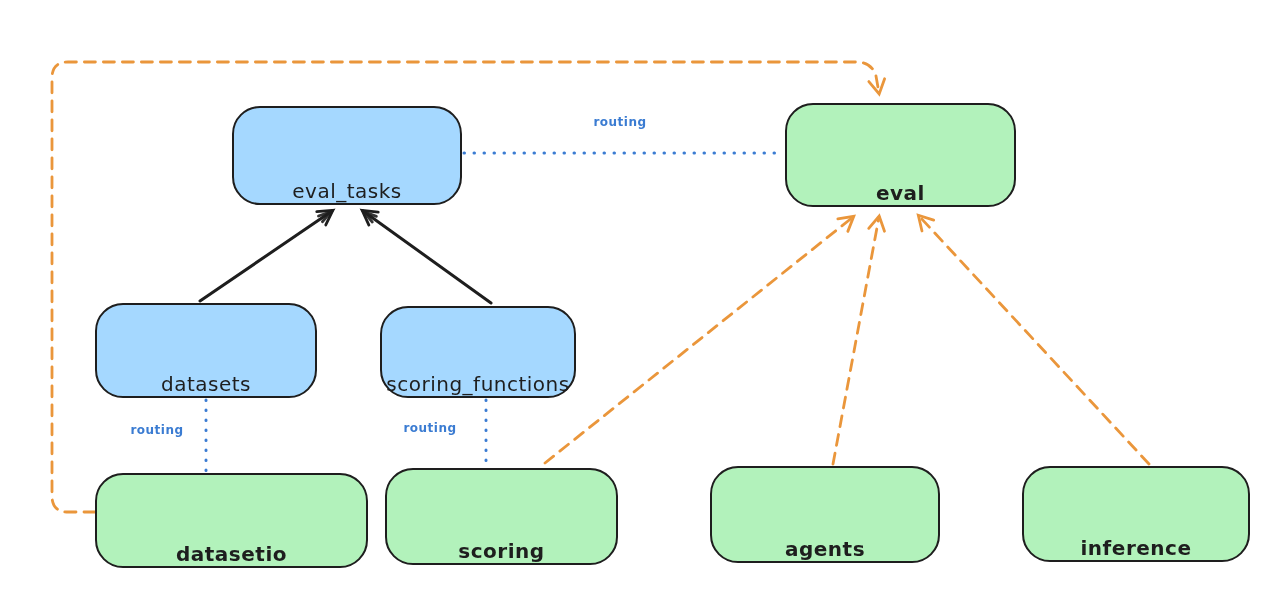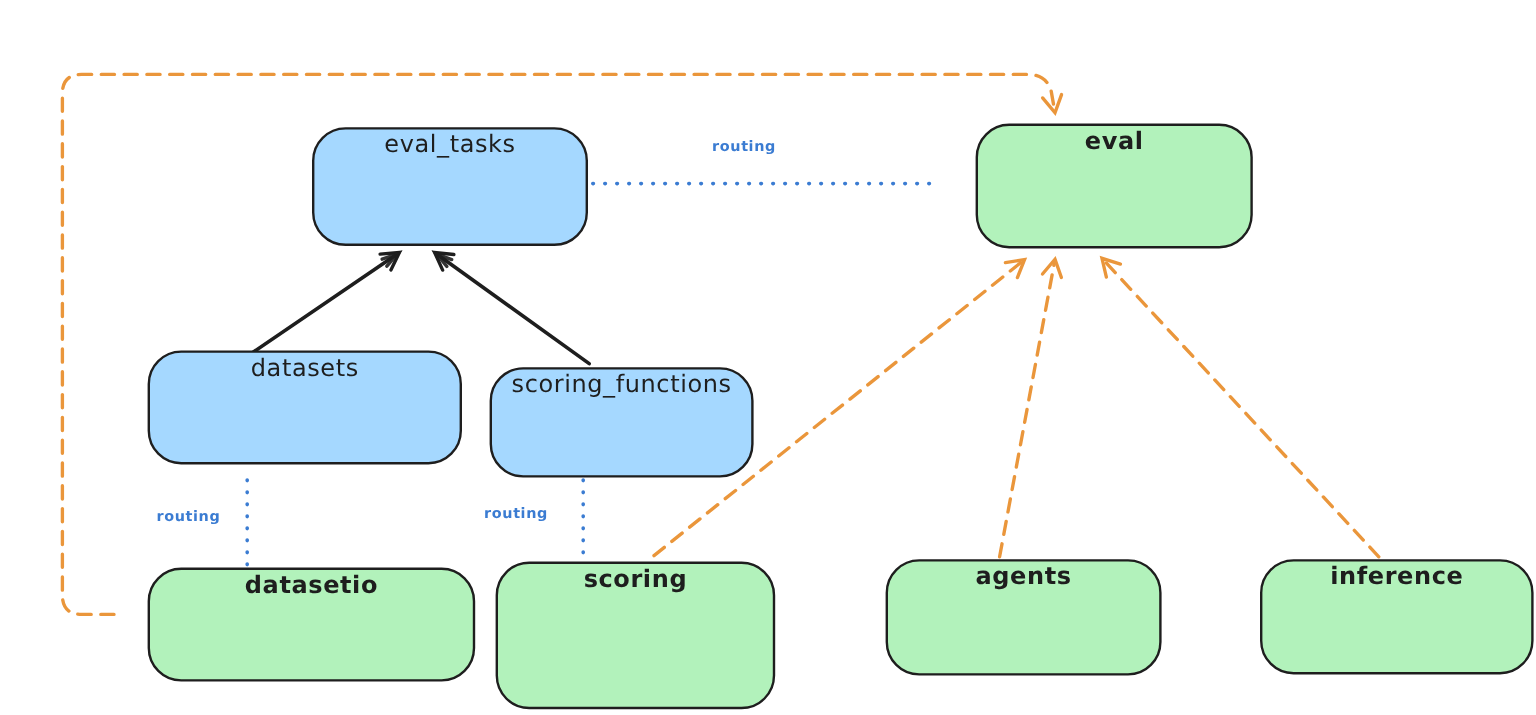--- a/index.html
+++ b/index.html
@@ -19,22 +19,22 @@
                stroke-dasharray:0.5 9.5;fill:none;}
   .edge-black{stroke:var(--ink);stroke-width:3;fill:none;stroke-linecap:round;}
   .edge-orange{stroke:var(--orange);stroke-width:2.8;fill:none;stroke-linecap:round;
                stroke-dasharray:11 8;}
   .head-black{stroke:var(--ink);stroke-width:2.8;fill:none;stroke-linecap:round;}
   .head-orange{stroke:var(--orange);stroke-width:2.8;fill:none;stroke-linecap:round;}
   .node{
     position:absolute;
     border:2.5px solid var(--ink);
     border-radius:28px;
-    display:flex;align-items:flex-start;justify-content:center;
-    font-size:20px;letter-spacing:0.5px;margin-left:28px;
+    display:flex;align-items:flex-end;justify-content:center;
+    font-size:20px;letter-spacing:0.5px;
   }
   .node.blue{background:var(--blue-fill);}
   .node.green{background:var(--green-fill);font-weight:bold;}
   .edge-label{
     position:absolute;
     color:var(--blue-accent);
     font-size:12px;font-weight:bold;letter-spacing:0.5px;
     text-align:center;
   }
 </style>
@@ -68,33 +68,33 @@
   </svg>
 
   <div class="node blue" style="left:232px;top:106px;width:230px;height:99px">
     <span>eval_tasks</span>
   </div>
 
   <div class="node green" style="left:785px;top:103px;width:231px;height:104px">
     <span>eval</span>
   </div>
 
-  <div class="node blue" style="left:95px;top:292px;width:262px;height:95px">
+  <div class="node blue" style="left:95px;top:303px;width:222px;height:95px">
     <span>datasets</span>
   </div>
 
-  <div class="node blue" style="left:380px;top:306px;width:220px;height:92px">
+  <div class="node blue" style="left:380px;top:306px;width:196px;height:92px">
     <span>scoring_functions</span>
   </div>
 
   <div class="node green" style="left:95px;top:473px;width:273px;height:95px">
     <span>datasetio</span>
   </div>
 
-  <div class="node green" style="left:385px;top:468px;width:233px;height:123px">
+  <div class="node green" style="left:385px;top:468px;width:233px;height:97px">
     <span>scoring</span>
   </div>
 
   <div class="node green" style="left:1022px;top:466px;width:228px;height:96px">
     <span>inference</span>
   </div>
 
   <div class="node green" style="left:710px;top:466px;width:230px;height:97px">
     <span>agents</span>
   </div>

